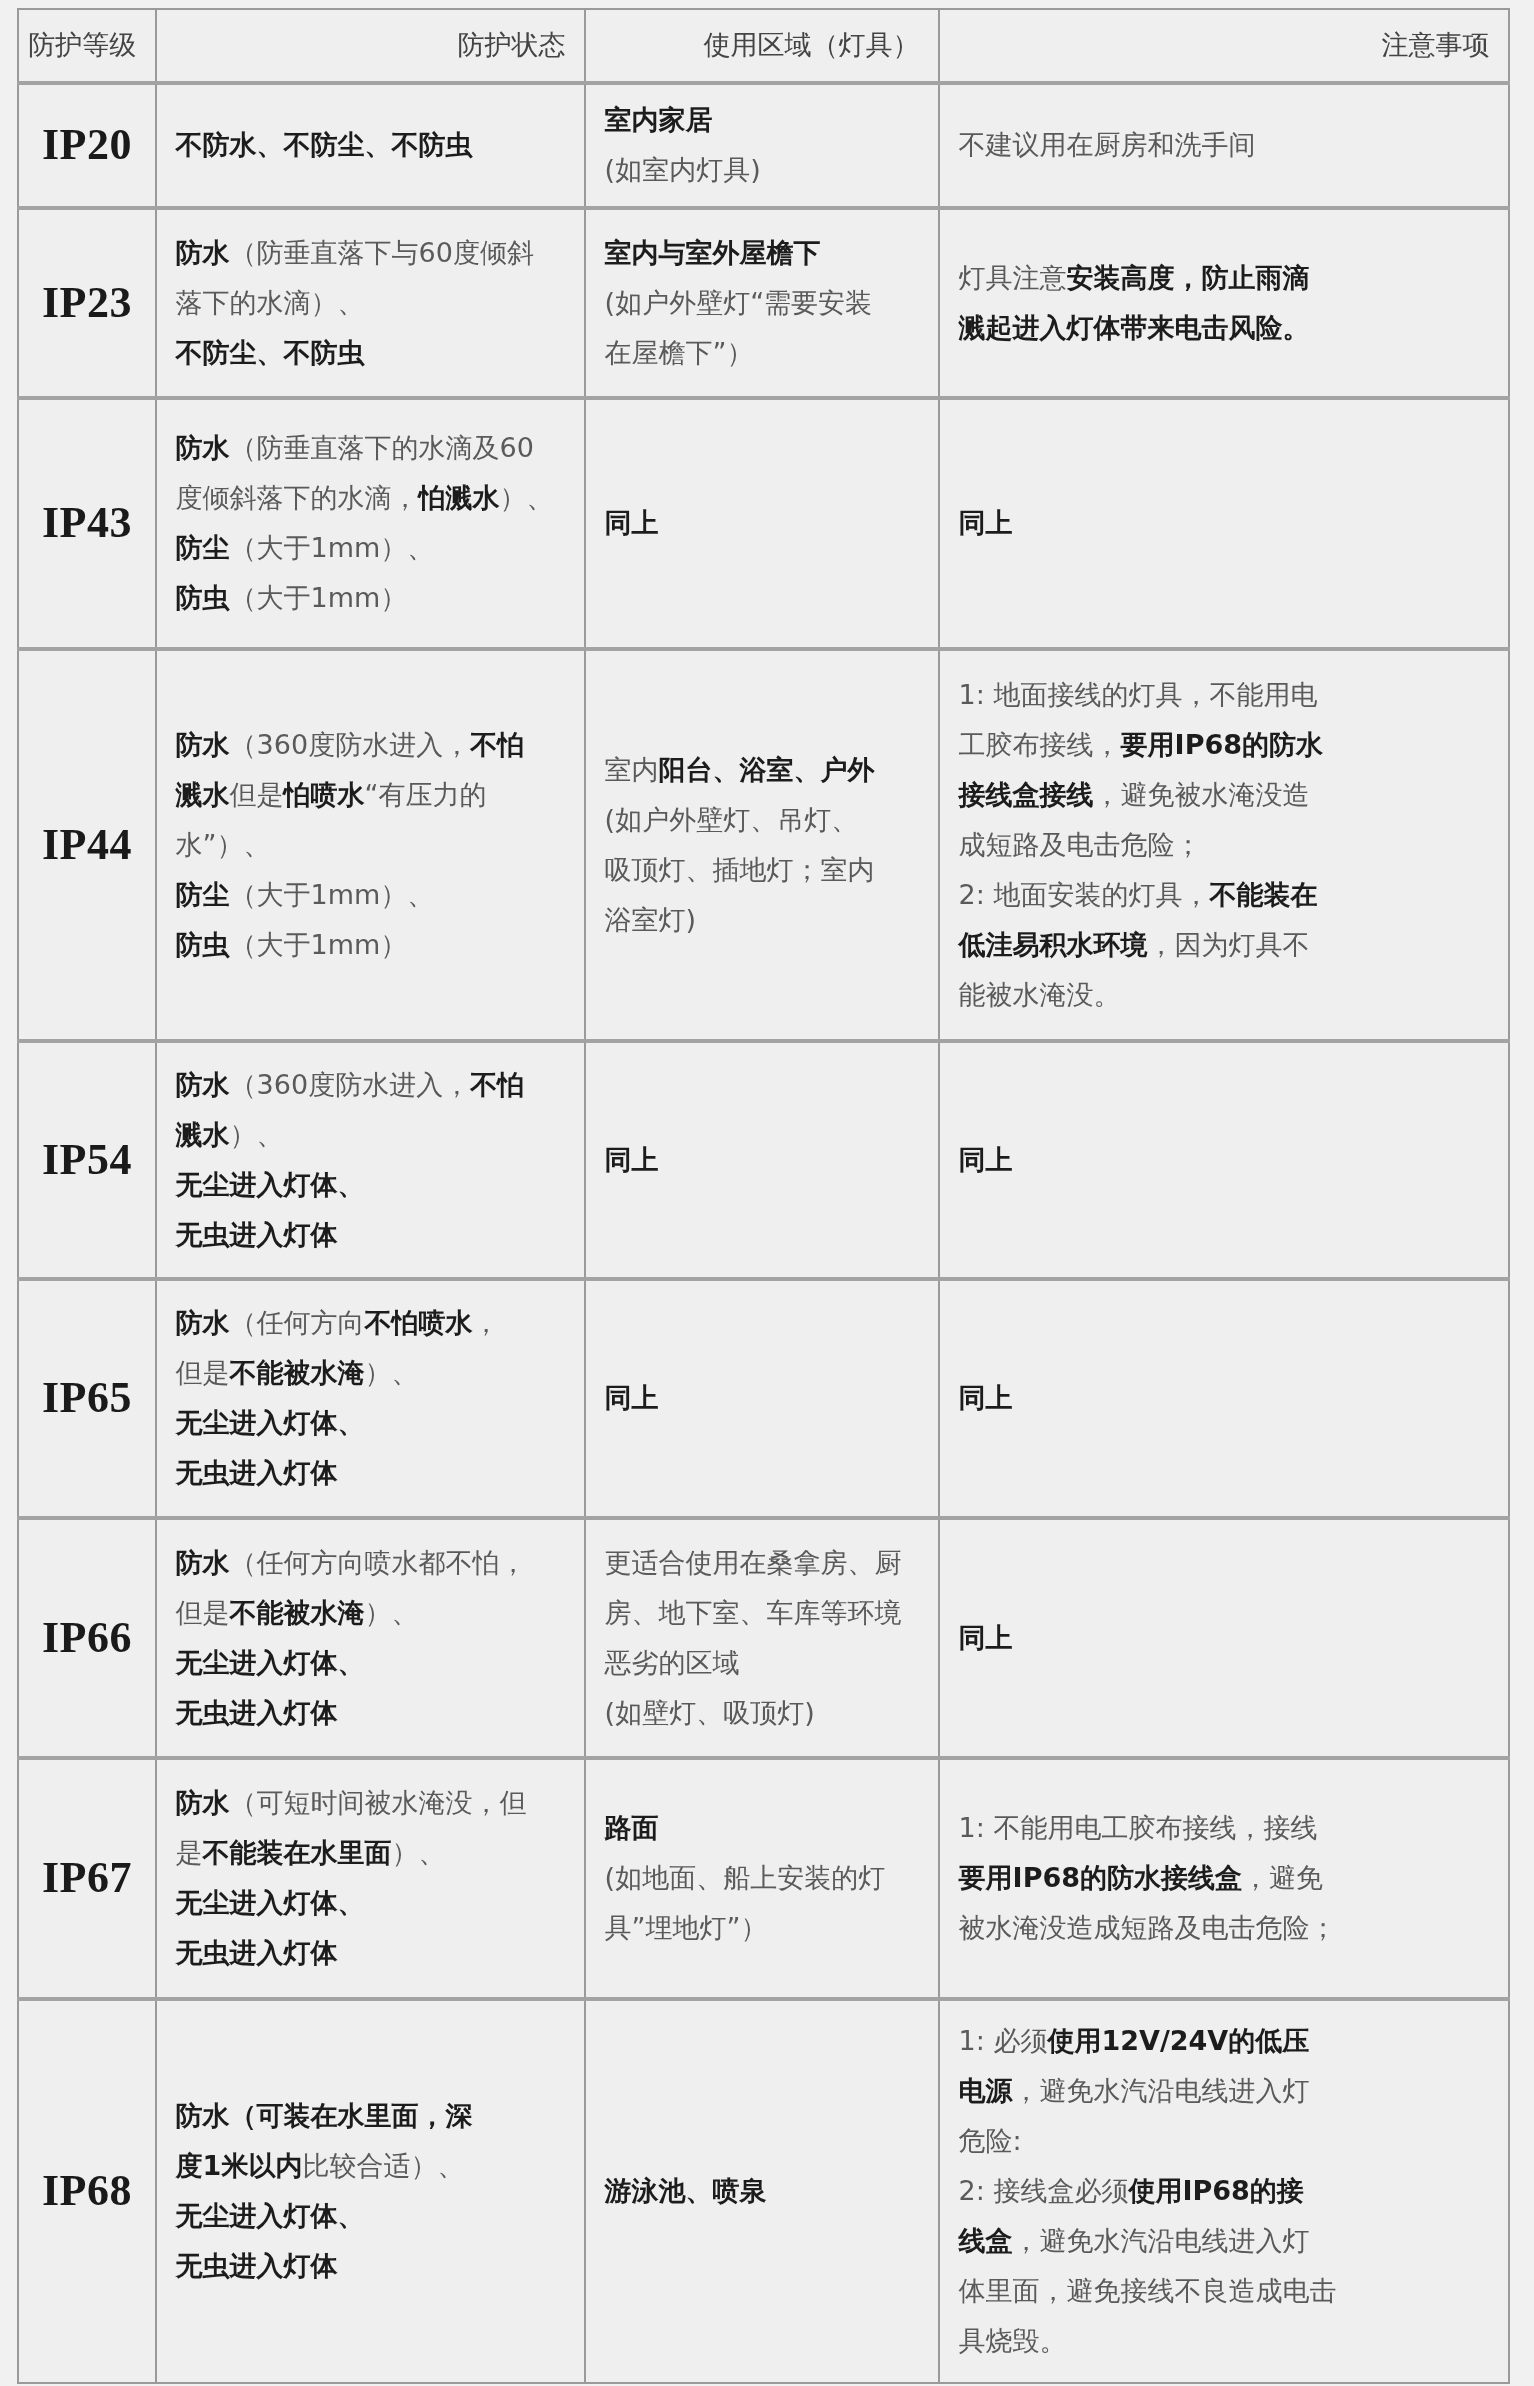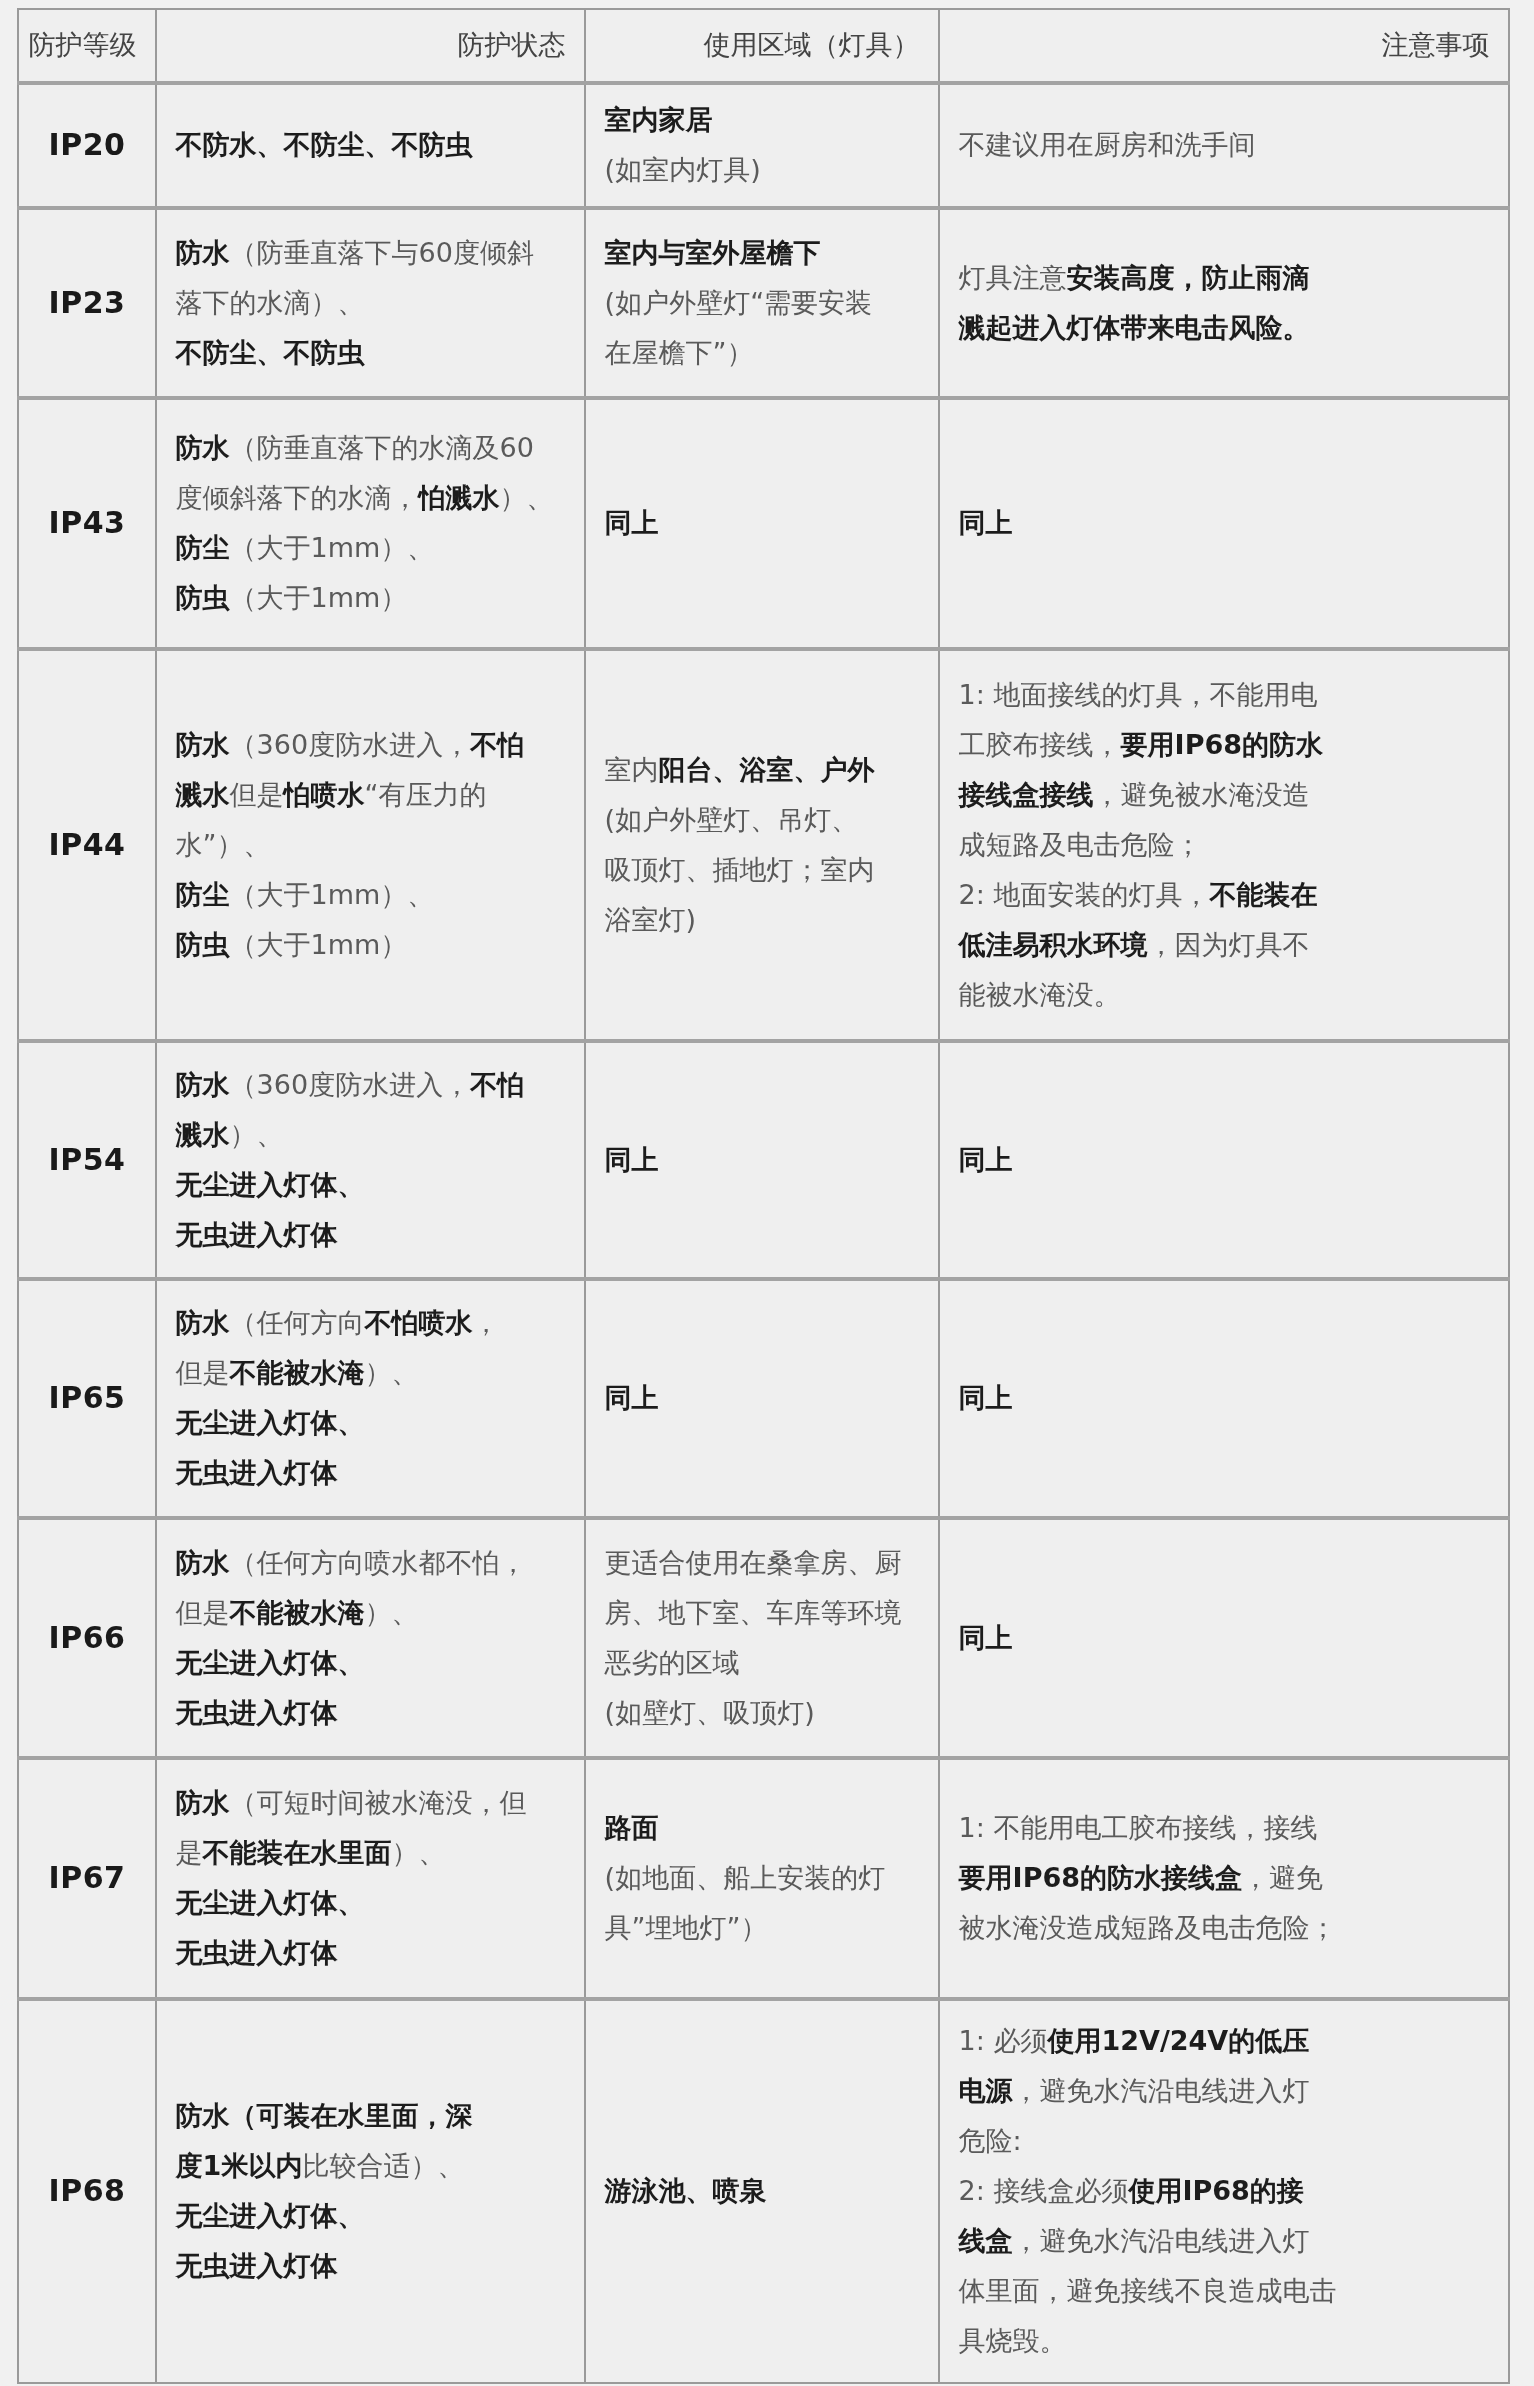--- a/index.html
+++ b/index.html
@@ -13,29 +13,29 @@
   .table td, .table th {
     border: 2.8px solid #9a9a9a;
     vertical-align: middle;
     padding: 0 18.6px;
     color: #555;
     font-size: 27px;
     line-height: 50px;
     background: #efefef;
   }
   .table th { font-weight: normal; color: #444; text-align: right; height: 71px; }
-  .table th:first-child { text-align: right; padding-left: 9px; }
+  .table th:first-child { text-align: center; padding-left: 9px; }
   .table tr.body-row > td { border-top-width: 4.7px; border-top-color: #a3a3a3; }
   .col-level { width: 138px; }
   .col-state { width: 429px; }
   .col-area  { width: 354px; }
   .col-note  { width: auto; }
   td.level {
     text-align: center; padding: 0; font-weight: bold; color: #1a1a1a;
-    font-size: 30px; letter-spacing: 0.5px;
+    font-size: 44px; letter-spacing: 0.5px; font-family: Liberation Serif, serif;
   }
   .b { font-weight: bold; color: #1c1c1c; }
   .r { font-weight: normal; color: #5a5a5a; }
   .line { display: block; }
 </style>
 </head>
 <body>
 
 <table class="table">
   <colgroup>

